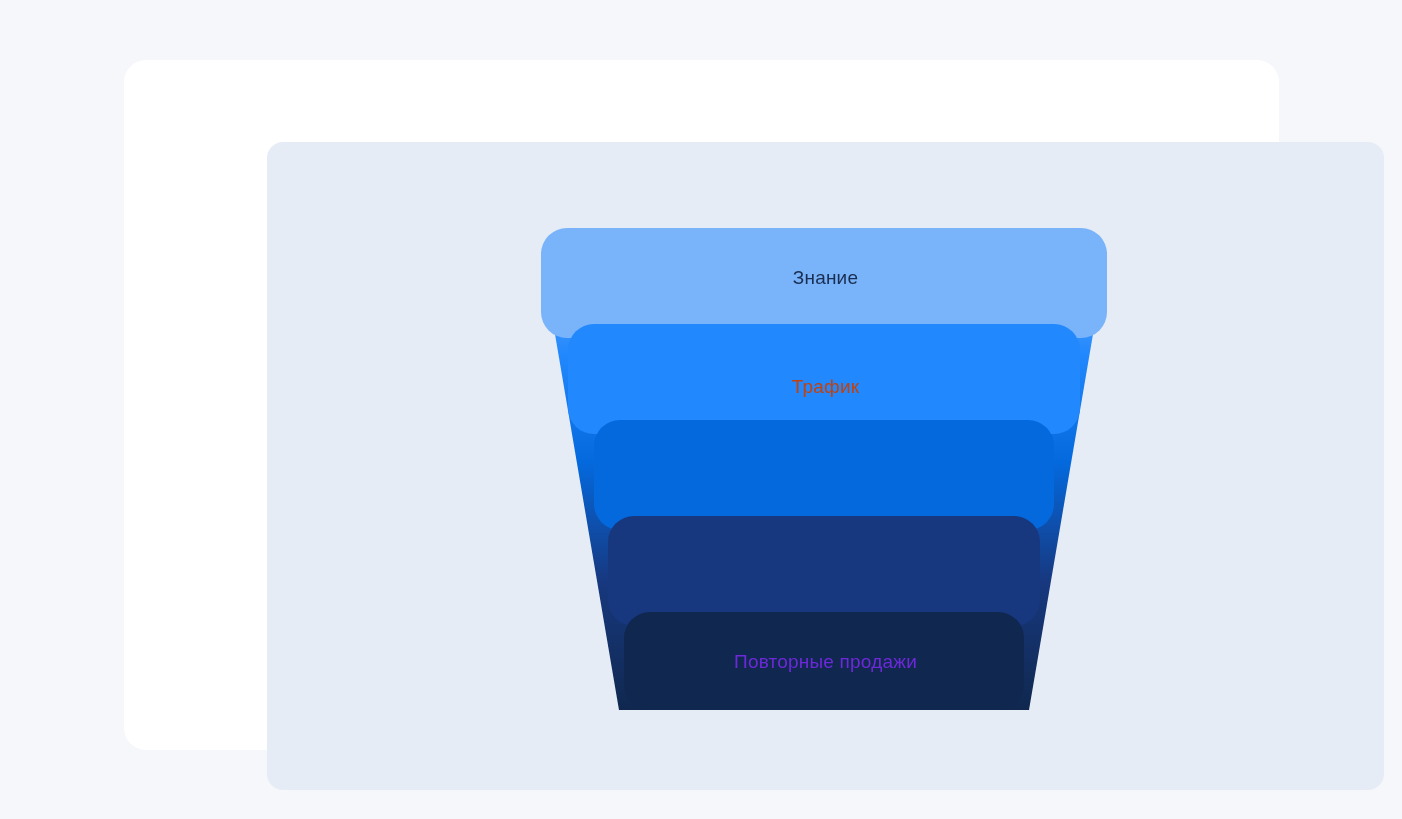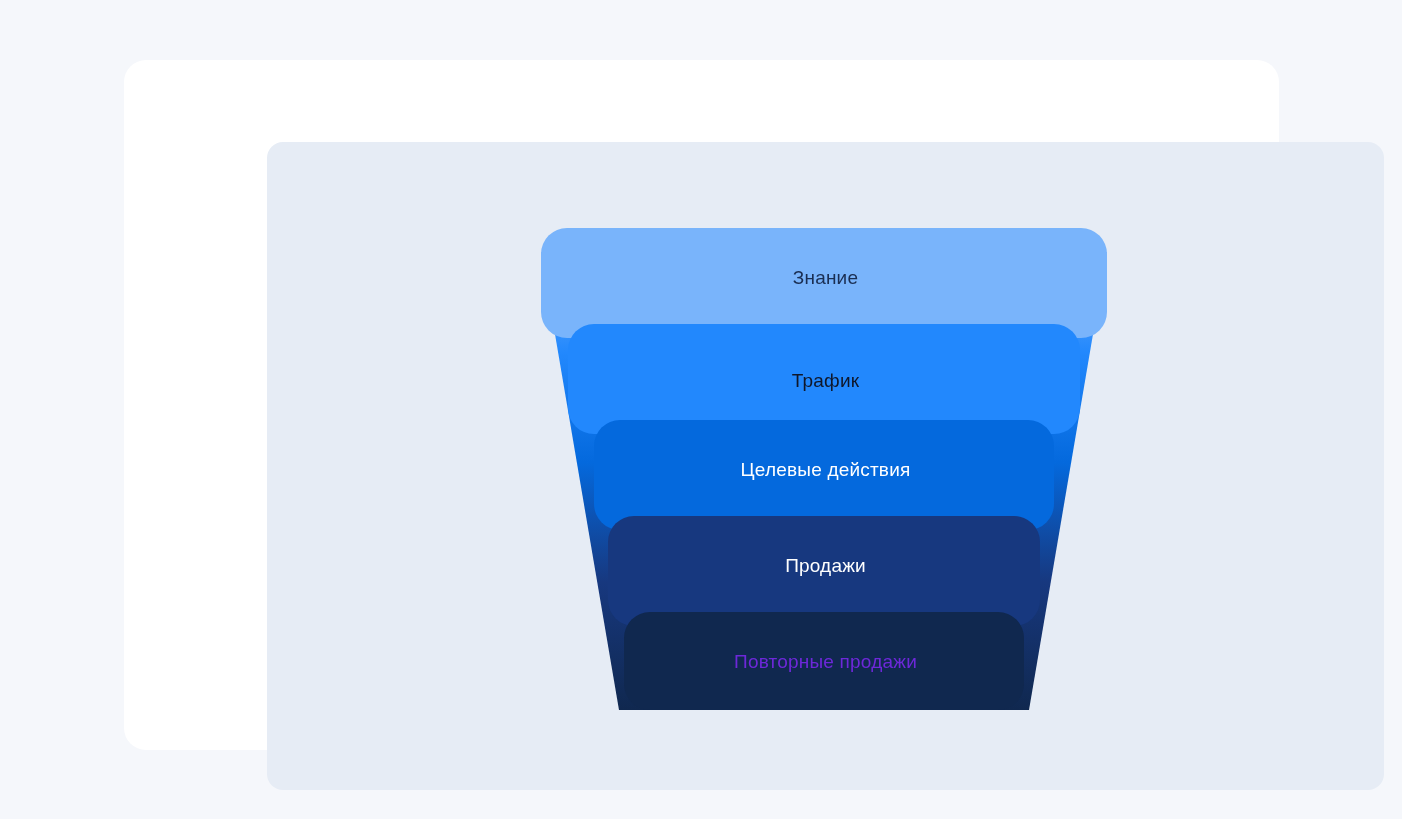--- a/index.html
+++ b/index.html
@@ -110,23 +110,21 @@
 
           <rect x="327" y="278" width="460" height="110" rx="26" ry="26" fill="#0469dd"></rect>
 
           <rect x="341" y="374" width="432" height="110" rx="26" ry="26" fill="#17387f"></rect>
 
           <rect x="357" y="470" width="400" height="98" rx="26" ry="26" fill="#10284f"></rect>
         </svg>
 
         <div class="funnel-labels">
           <div class="funnel-label" style="top:125px; color:#1a2e52;">Знание</div>
-          <div class="funnel-label" style="top:228px; color:#0f172a;">Трафик</div>
-          <div class="funnel-label" style="top:317px; color:#ffffff;">Целевые действия</div>
-          <div class="funnel-label" style="top:413px; color:#ffffff;">Продажи</div>
+          <div class="funnel-label" style="top:234px; color:#c2410c;">Трафик</div>
           <div class="funnel-label" style="top:509px; color:#6d28d9;">Повторные продажи</div>
         </div>
 
       </div>
 
     </div>
   </div>
 
 </div>
 

